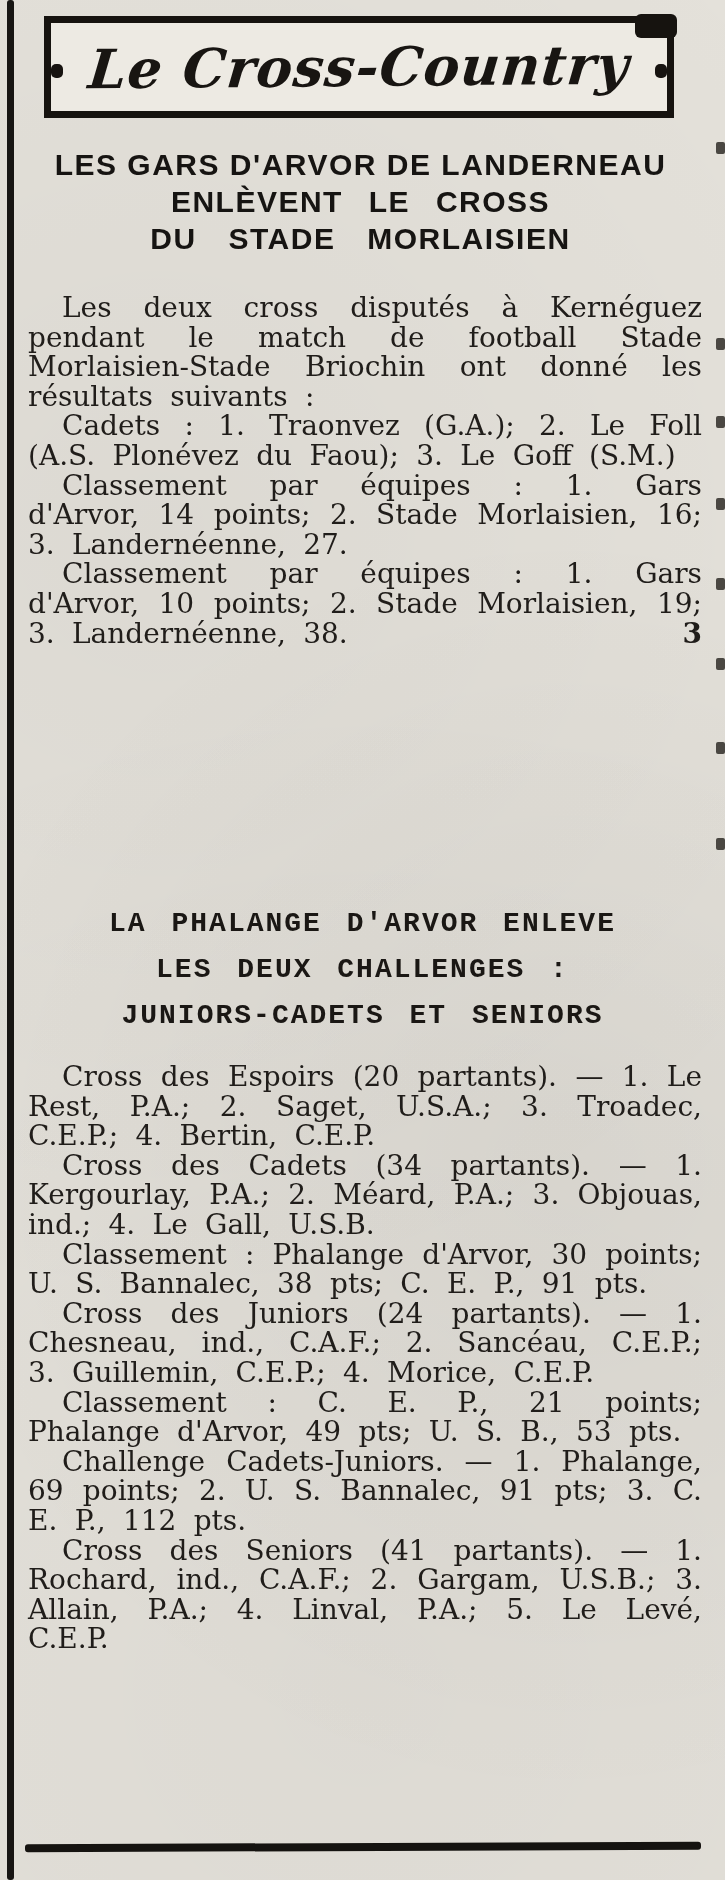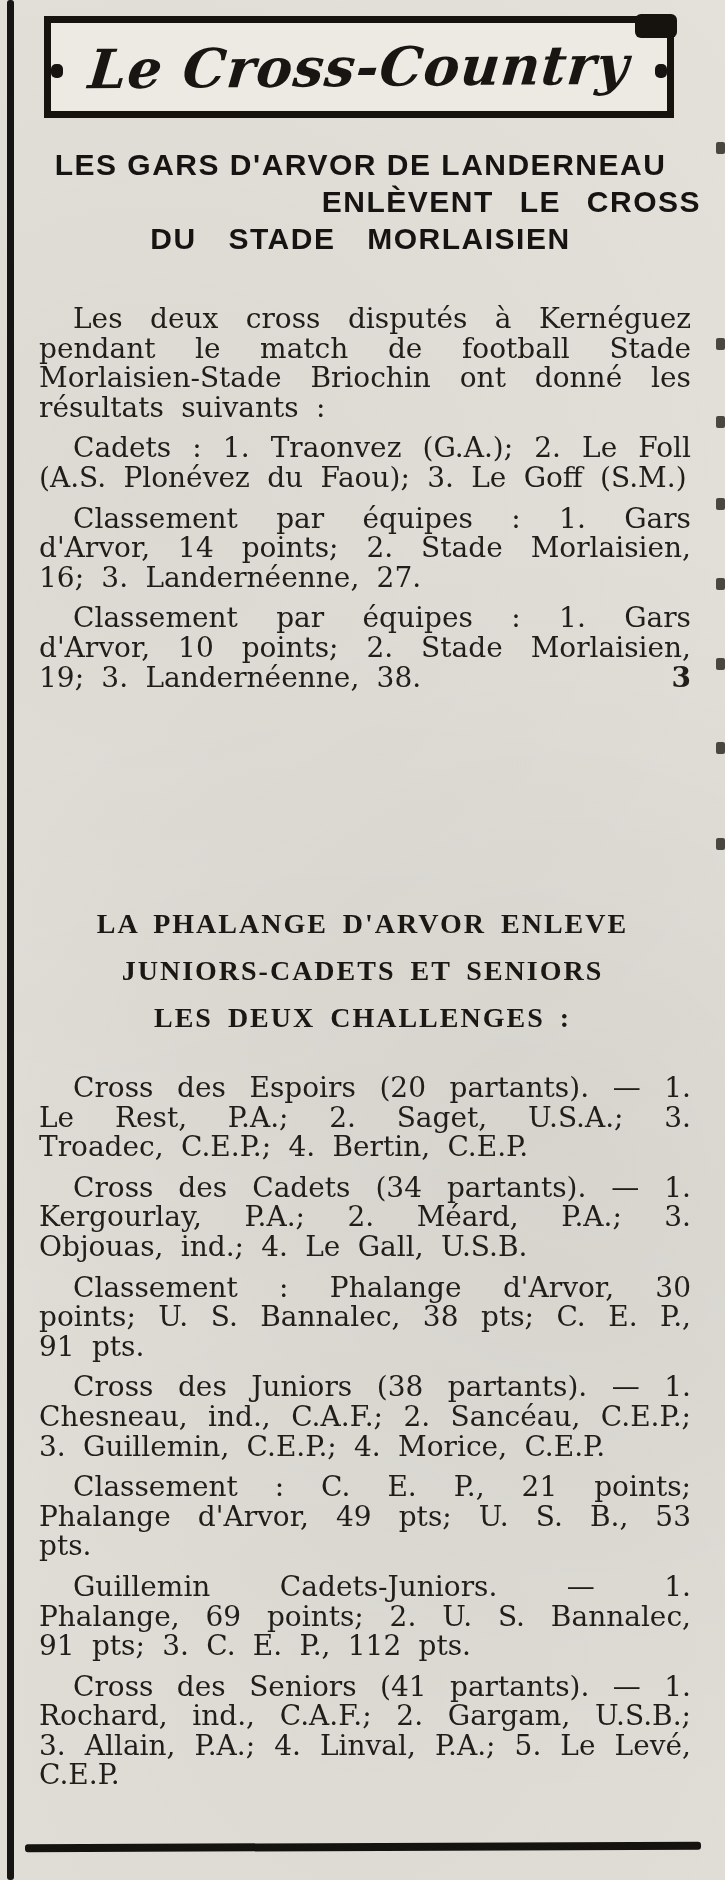--- a/index.html
+++ b/index.html
@@ -66,47 +66,47 @@
     position: absolute;
     top: 146px; left: 20px; right: 24px;
     text-align: center;
     font-family: "Liberation Sans", sans-serif;
     font-weight: bold;
     font-size: 30px;
     line-height: 37px;
     letter-spacing: 1.5px;
     color: #161412;
   }
-  .headline1 .h-line2 { word-spacing: 16px; text-align: right; }
+  .headline1 .h-line2 { word-spacing: 16px; }
   .headline1 .h-line3 { word-spacing: 22px; text-align: center; }
   
   .body-col {
     position: absolute;
     left: 28px;
     width: 674px;
     font-size: 28px;
     line-height: 29.6px;
     text-align: justify;
     word-spacing: 0.30em;
     color: #201d1a;
   }
-  .body-col p { margin: 11px; text-indent: 34px; }
+  .body-col p { margin: 0; text-indent: 34px; }
   .body-col p .lead { font-weight: normal; }
   .body-col p .tail {
     float: right;
     font-weight: bold;
     text-indent: 0;
   }
   .art1-body { top: 293px; }
   
   .headline2 {
     position: absolute;
     top: 908px; left: 20px; right: 20px;
     text-align: center;
-    font-family: Liberation Serif, serif;
+    font-family: Liberation Mono, monospace;
     font-weight: bold;
     font-size: 28px;
     letter-spacing: 2px;
     word-spacing: 6px;
     color: #1a1714;
   }
   .headline2 div { margin-bottom: 15px; }
   .art2-body { top: 1062px; }
   .bottom-rule {
     position: absolute;
@@ -146,31 +146,31 @@
 
   <div class="body-col art1-body">
     <p><span>Les deux cross disputés à Kernéguez pendant le match de football Stade Morlaisien-Stade Briochin ont donné les résultats suivants :</span></p>
     <p><span>Cadets : 1. Traonvez (G.A.); 2. Le Foll (A.S. Plonévez du Faou); 3. Le Goff (S.M.)</span></p>
     <p><span>Classement par équipes : 1. Gars d'Arvor, 14 points; 2. Stade Morlaisien, 16; 3. Landernéenne, 27.</span></p>
     <p><span>Classement par équipes : 1. Gars d'Arvor, 10 points; 2. Stade Morlaisien, 19; 3. Landernéenne, 38.</span> <span class="tail">3</span></p>
   </div>
 
   <div class="headline2">
     <div>LA PHALANGE D'ARVOR ENLEVE</div>
+    <div>LES DEUX CHALLENGES :</div>
     <div>JUNIORS-CADETS ET SENIORS</div>
-    <div>LES DEUX CHALLENGES :</div>
   </div>
 
   <div class="body-col art2-body">
     <p><span class="lead">Cross des Espoirs (20 partants). —</span><span> 1. Le Rest, P.A.; 2. Saget, U.S.A.; 3. Troadec, C.E.P.; 4. Bertin, C.E.P.</span></p>
     <p><span class="lead">Cross des Cadets (34 partants). —</span><span> 1. Kergourlay, P.A.; 2. Méard, P.A.; 3. Objouas, ind.; 4. Le Gall, U.S.B.</span></p>
     <p><span>Classement : Phalange d'Arvor, 30 points; U. S. Bannalec, 38 pts; C. E. P., 91 pts.</span></p>
-    <p><span class="lead">Cross des Juniors (38 partants). —</span><span> 1. Chesneau, ind., C.A.F.; 2. Sancéau, C.E.P.; 3. Guillemin, C.E.P.; 4. Morice, C.E.P.</span></p>
+    <p><span class="lead">Cross des Juniors (24 partants). —</span><span> 1. Chesneau, ind., C.A.F.; 2. Sancéau, C.E.P.; 3. Guillemin, C.E.P.; 4. Morice, C.E.P.</span></p>
     <p><span>Classement : C. E. P., 21 points; Phalange d'Arvor, 49 pts; U. S. B., 53 pts.</span></p>
-    <p><span class="lead">Guillemin Cadets-Juniors. —</span><span> 1. Phalange, 69 points; 2. U. S. Bannalec, 91 pts; 3. C. E. P., 112 pts.</span></p>
+    <p><span class="lead">Challenge Cadets-Juniors. —</span><span> 1. Phalange, 69 points; 2. U. S. Bannalec, 91 pts; 3. C. E. P., 112 pts.</span></p>
     <p><span class="lead">Cross des Seniors (41 partants). —</span><span> 1. Rochard, ind., C.A.F.; 2. Gargam, U.S.B.; 3. Allain, P.A.; 4. Linval, P.A.; 5. Le Levé, C.E.P.</span></p>
   </div>
 
   <div class="bottom-rule"></div>
 
   <i class="edge-speck" style="top:142px"></i>
   <i class="edge-speck" style="top:338px"></i>
   <i class="edge-speck" style="top:416px"></i>
   <i class="edge-speck" style="top:498px"></i>
   <i class="edge-speck" style="top:578px"></i>

